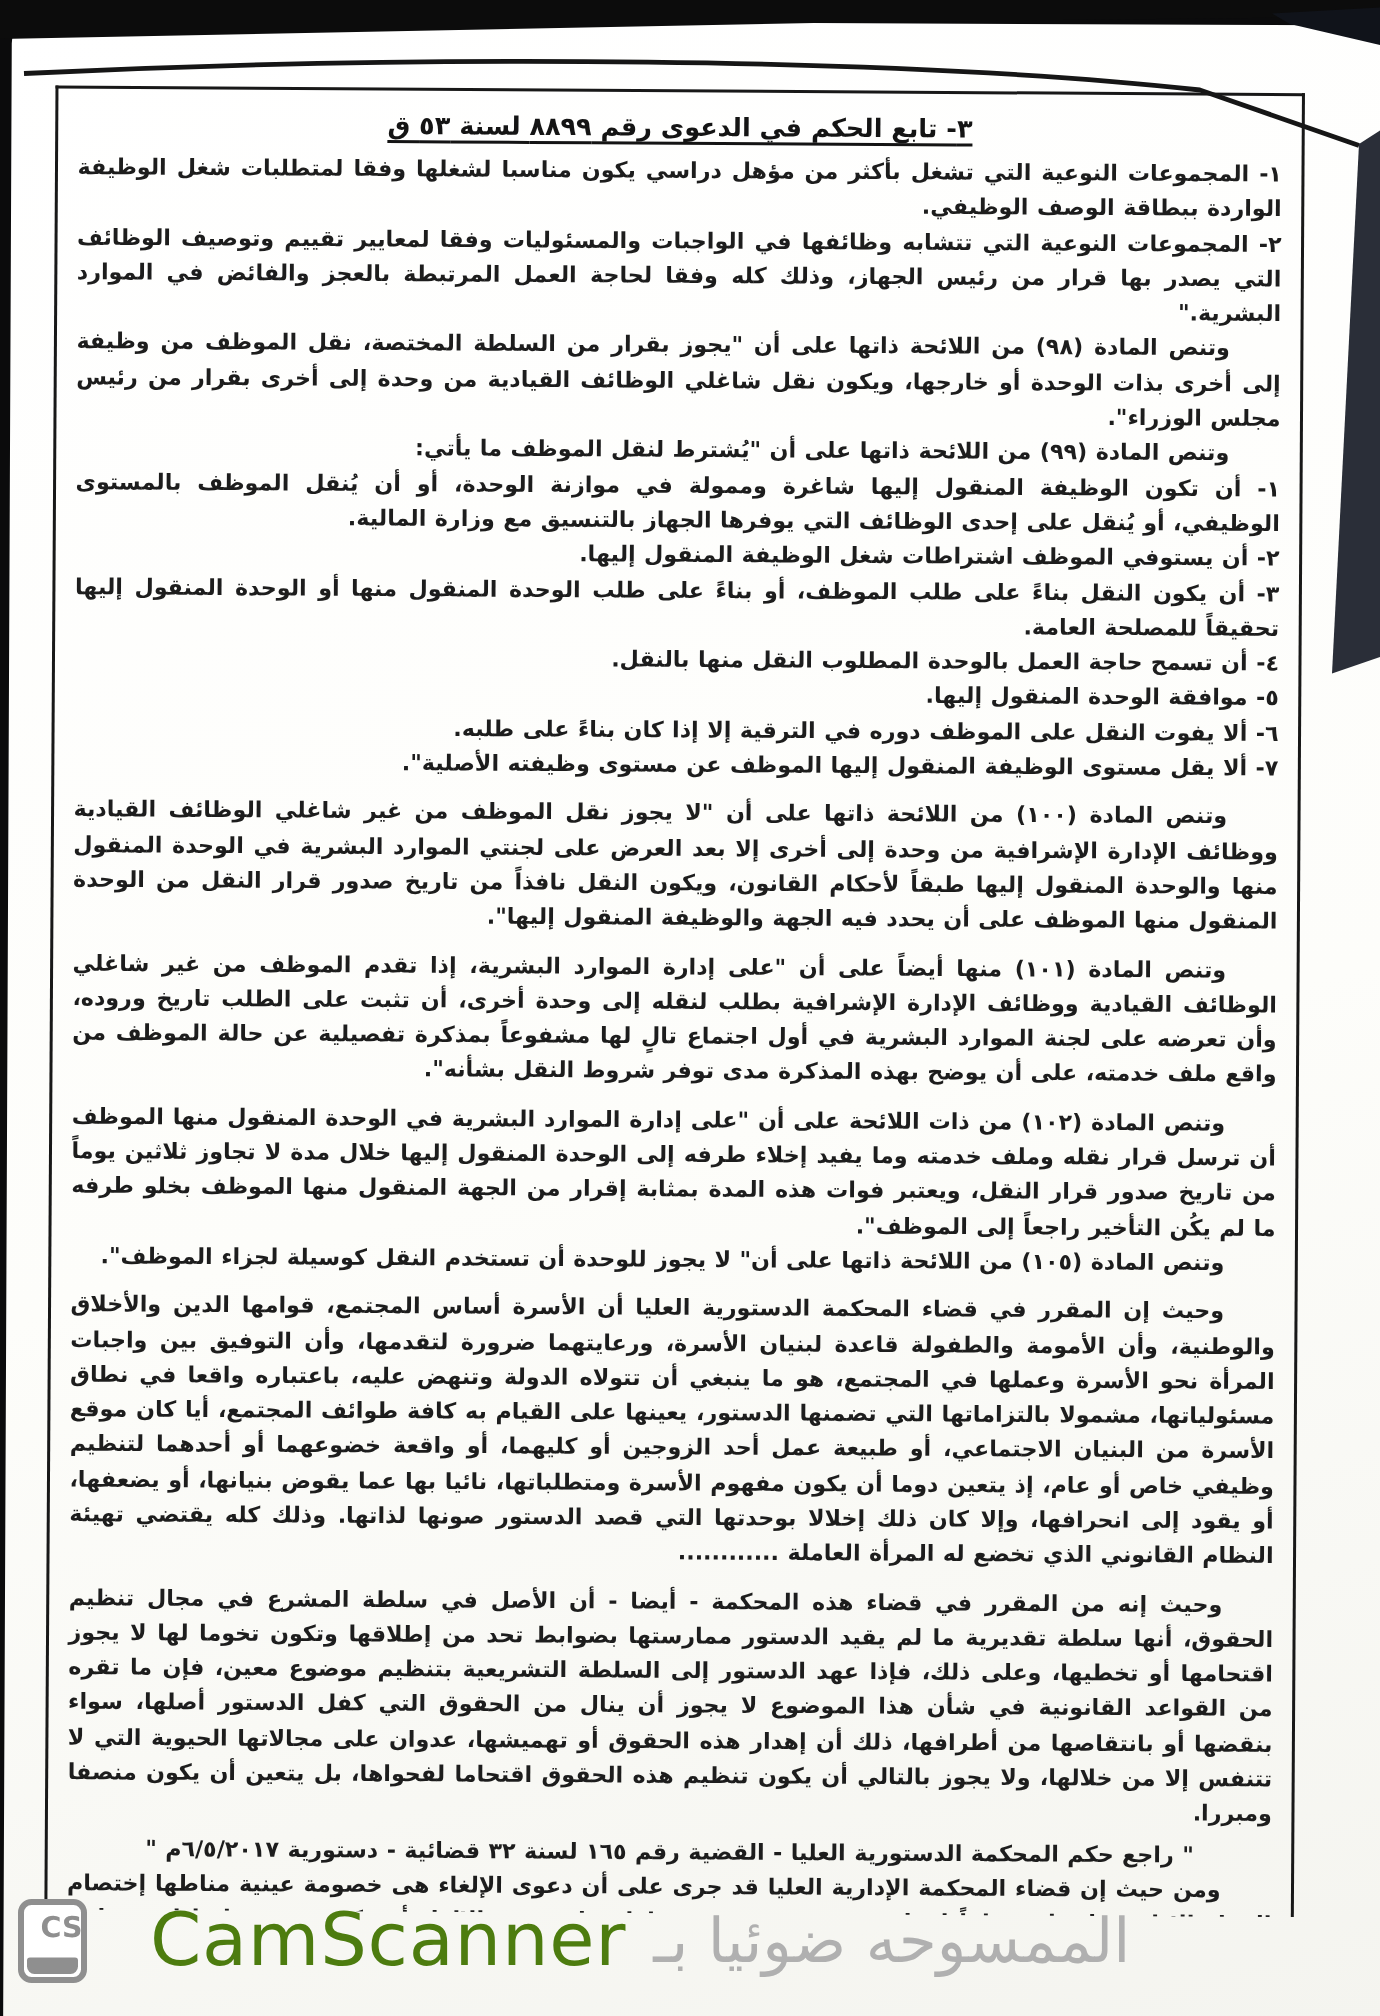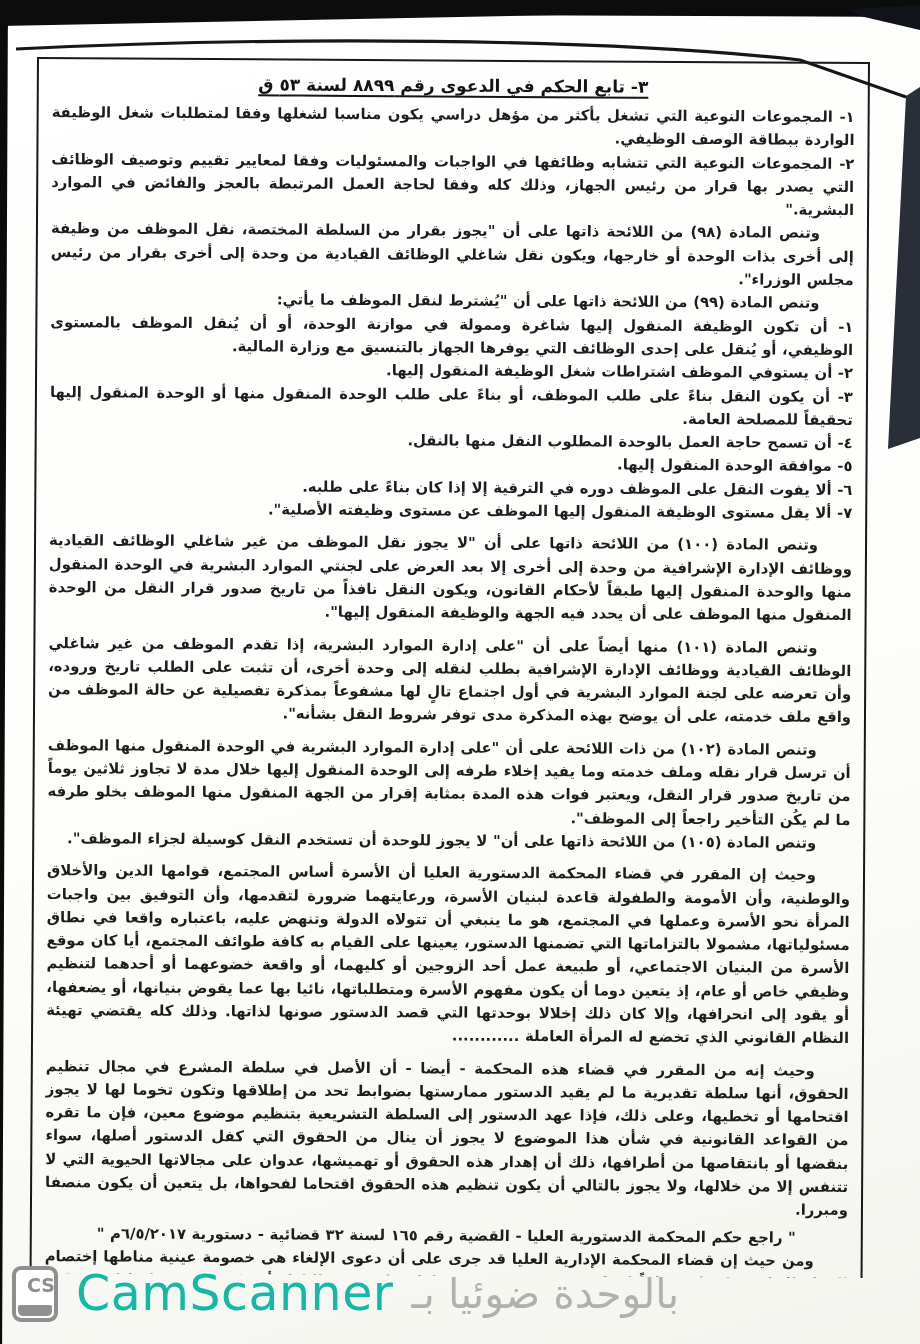--- a/index.html
+++ b/index.html
@@ -66,21 +66,21 @@
     flex:0 0 auto;
   }
   .cs-logo .cs-text{
     font-size:19px;font-weight:700;color:#8f8f8f;line-height:1;
     margin-top:6px;letter-spacing:0;margin-left:12px;
   }
   .cs-logo .cs-bar{
     width:34px;height:11px;background:#8f8f8f;border-radius:2px 2px 5px 5px;
     margin-bottom:2px;
   }
-  .wm-brand{font-size:49px;font-weight:400;letter-spacing:0.5px;color:#14b8a6;}
+  .wm-brand{font-size:49px;font-weight:400;letter-spacing:0.5px;color:#4d7c0f;margin-left:24px;}
   .wm-arabic{font-size:41px;font-weight:400;color:#b0b0b0;direction:rtl;}
 </style>
 </head>
 <body>
 
 <div class="paper"></div>
 
 <svg class="artifacts" width="920" height="1344" viewBox="0 0 920 1344">
 
   <polygon points="0,0 920,0 920,11 560,15 0,26" fill="#0c0c0c"></polygon>
@@ -115,14 +115,14 @@
   <p class="p-center gap-sm">" راجع حكم المحكمة الدستورية العليا - القضية رقم ١٦٥ لسنة ٣٢ قضائية - دستورية ٦/٥/٢٠١٧م "</p>
   <p class="p-ind">ومن حيث إن قضاء المحكمة الإدارية العليا قد جرى على أن دعوى الإلغاء هى خصومة عينية مناطها إختصام القرار الإدارى ذاته إستهدافاً لمراقبة مشروعيته ويشترط لقبول دعوى الإلغاء أن يكون ثمة قرار إدارى نهائى موجود وقائم منتج لآثاره عند إقامة الدعوى فإذا تخلف هذا الشرط بعدم وجود قرار إدارى أو وجد ثم زال قبل رفع الدعوى سواء بإلغائه أم بإنتهاء فترة تأقيته دون أن ينفذ على أى وجه كانت الدعوى غير مقبولة إذ لم تنصب على قرار إدارى موجود وقائم وأن القرار السلبى يتحقق عندما ترفض</p>
 </div>
 
 <div class="watermark">
   <div class="cs-logo">
     <span class="cs-text">CS</span>
     <span class="cs-bar"></span>
   </div>
   <span class="wm-brand">CamScanner</span>
-  <span class="wm-arabic">بالوحدة ضوئيا بـ</span>
+  <span class="wm-arabic">الممسوحه ضوئيا بـ</span>
 </div>
 
 </body></html>

